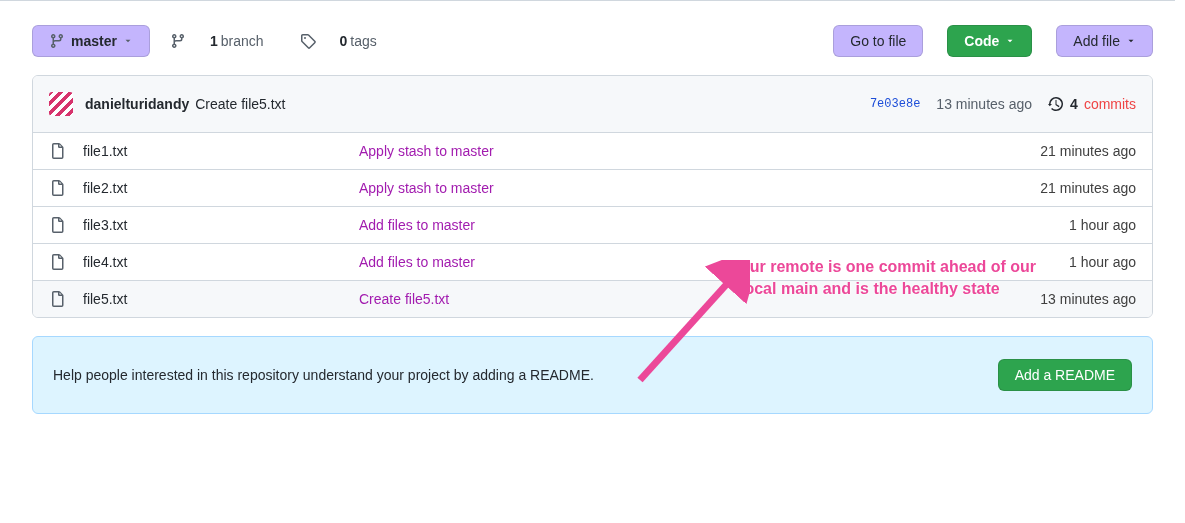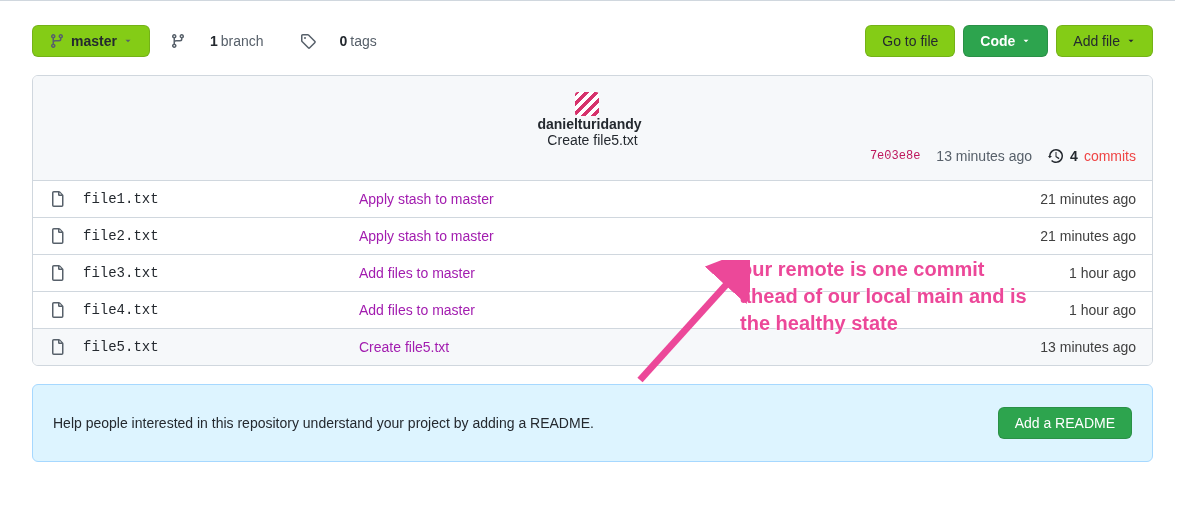--- a/index.html
+++ b/index.html
@@ -1,45 +1,45 @@
 <!DOCTYPE html>
 <html><head>
 <meta charset="utf-8">
 <style>
 * { box-sizing: border-box; margin: 0; padding: 0; }
 body { font-family: -apple-system, BlinkMacSystemFont, "Segoe UI", Helvetica, Arial, sans-serif; font-size: 14px; color: #24292f; background: #fff; width: 1185px; height: 523px; overflow: hidden; position: relative; }
 .container { padding: 24px 32px 0 32px; border-top: 1px solid #d0d7de; }
 .toolbar { display: flex; align-items: center; margin-bottom: 18px; }
-.btn { display: inline-flex; align-items: center; padding: 5px 16px; font-size: 14px; font-weight: 500; border: 1px solid rgba(27,31,36,0.15); border-radius: 6px; background: #84cc16; color: #24292f; cursor: pointer; height: 32px; white-space: nowrap; }
+.btn { display: inline-flex; align-items: center; padding: 5px 16px; font-size: 14px; font-weight: 500; border: 1px solid rgba(27,31,36,0.15); border-radius: 6px; background: #c4b5fd; color: #24292f; cursor: pointer; height: 32px; white-space: nowrap; }
 .btn > * + * { margin-left: 6px; }
 .btn-primary { background: #2da44e; color: #fff; border-color: rgba(27,31,36,0.15); }
 .branch-stats { display: flex; align-items: center; color: #57606a; margin-left: 20px; }
 .branch-stats span { display: inline-flex; align-items: center; margin-right: 18px; }
 .branch-stats strong { color: #24292f; font-weight: 600; margin: 0 3px 0 6px; }
 .spacer { flex: 1; }
-.right-buttons { display: flex; gap: 8px; }
+.right-buttons { display: flex; gap: 24px; }
 .box { border: 1px solid #d0d7de; border-radius: 6px; overflow: hidden; }
-.commit-header { display: flex; align-items: center; padding: 16px 16px; background: #f6f8fa; border-bottom: 1px solid #d0d7de; flex-direction: column; }
+.commit-header { display: flex; align-items: center; padding: 16px 16px; background: #f6f8fa; border-bottom: 1px solid #d0d7de; }
 .avatar { width: 24px; height: 24px; border-radius: 3px; background: linear-gradient(135deg,#d6336c 25%,#fff 25%,#fff 50%,#d6336c 50%,#d6336c 75%,#fff 75%); background-size: 10px 10px; margin-right: 12px; }
 .commit-author { font-weight: 600; margin-right: 6px; }
 .commit-msg-header { color: #24292f; }
 .commit-meta { margin-left: auto; display: flex; align-items: center; gap: 16px; color: #57606a; }
-.commit-hash { font-family: SFMono-Regular, Consolas, "Liberation Mono", Menlo, monospace; font-size: 12px; color: #be185d; }
+.commit-hash { font-family: SFMono-Regular, Consolas, "Liberation Mono", Menlo, monospace; font-size: 12px; color: #1d4ed8; }
 .commit-count { display: flex; align-items: center; gap: 6px; color: #24292f; }
 .commit-count strong { font-weight: 600; }
 .file-row { display: flex; align-items: center; padding: 10px 16px; border-top: 1px solid #d0d7de; }
 .file-row:first-of-type { border-top: none; }
 .file-row.highlight { background: #f6f8fa; }
 .file-name { width: 310px; display: flex; align-items: center; gap: 18px; }
-.file-name a { color: #24292f; text-decoration: none; font-family: Liberation Mono, monospace; }
+.file-name a { color: #24292f; text-decoration: none; }
 .commit-col { flex: 1; color: #a21caf; }
 .time-col { color: #404040; text-align: right; }
 .readme-prompt { margin-top: 18px; padding: 22px 20px; background: #ddf4ff; border: 1px solid #a6d8ff; border-radius: 6px; display: flex; align-items: center; }
 .readme-prompt .spacer { flex: 1; }
-.annotation { position: absolute; color: #ec4899; font-weight: 700; font-size: 20px; text-shadow: 0 0 3px #fff, 0 0 3px #fff; pointer-events: none; line-height: 1.35; }
+.annotation { position: absolute; color: #ec4899; font-weight: 700; font-size: 16px; text-shadow: 0 0 3px #fff, 0 0 3px #fff; pointer-events: none; line-height: 1.35; }
 .arrow-svg { position: absolute; pointer-events: none; }
 .sidebar-cut { position: absolute; right: 0; top: 0; width: 10px; height: 523px; background: #fff; color: #57606a; overflow: hidden; font-size: 15px; padding-top: 45px; }
 .icon { display: inline-flex; }
 </style>
 </head>
 <body>
 
 <div class="container">
   <div class="toolbar">
     <button class="btn">

